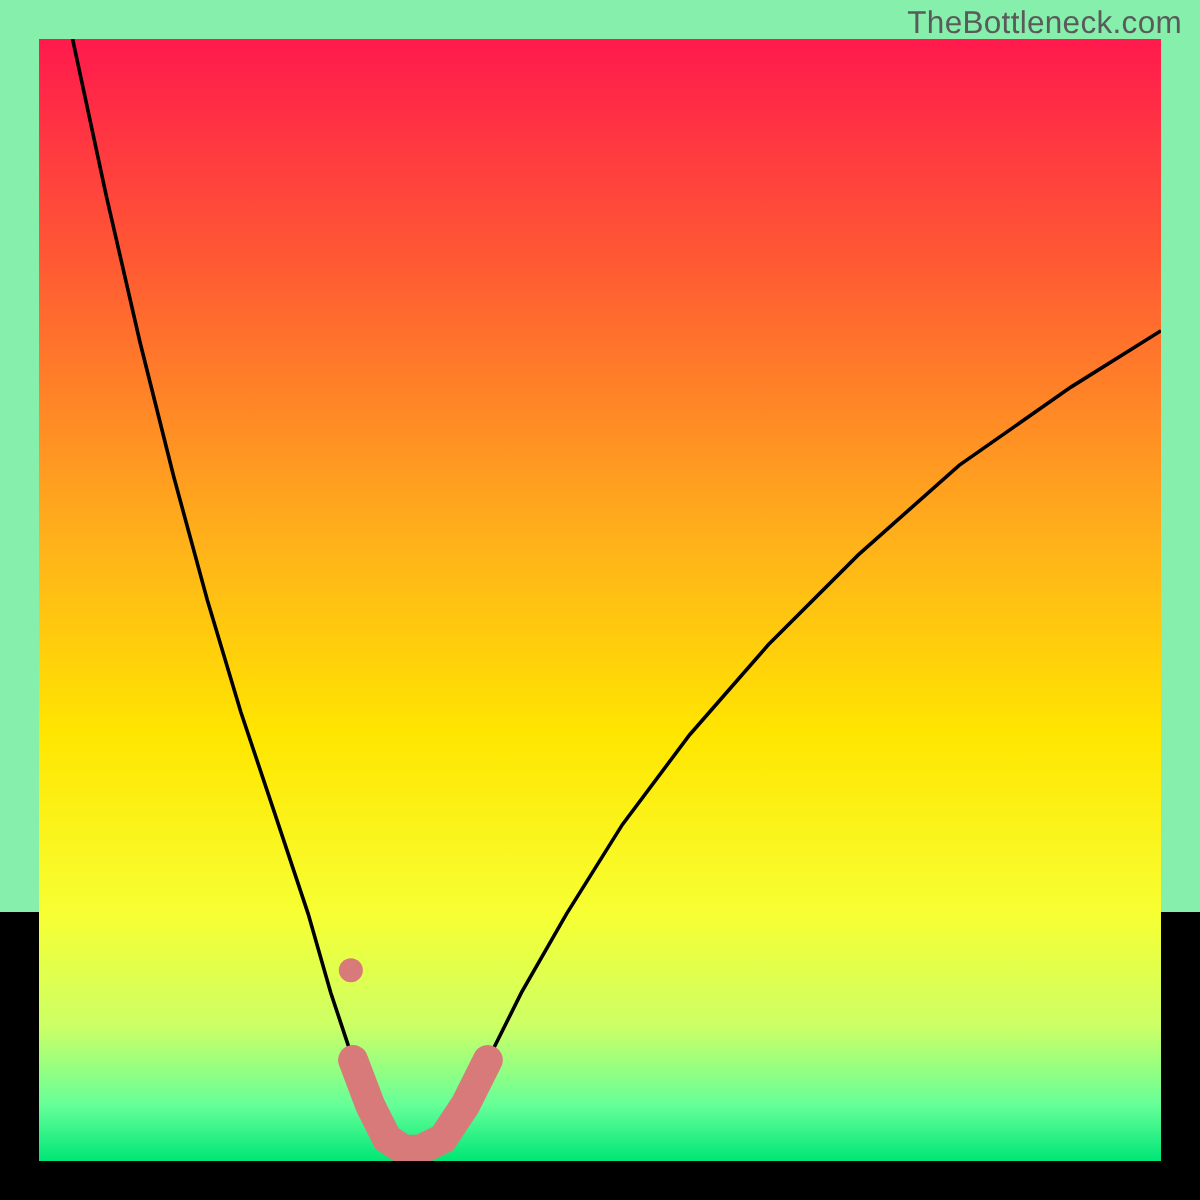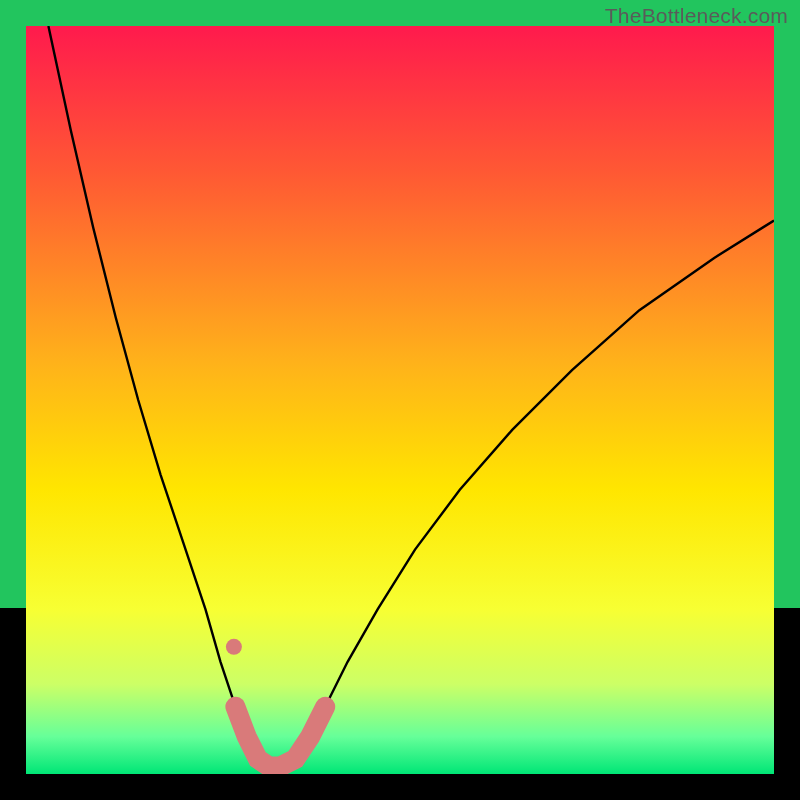--- a/index.html
+++ b/index.html
@@ -10,21 +10,21 @@
     background: #000;
     position: relative;
     font-family: Arial, Helvetica, sans-serif;
   }
   .frame {
     position: absolute;
     top: 0;
     left: 0;
     width: 800px;
     height: 608px;
-    background: #22c55e;
+    background: #86efac;
   }
   .plot-area {
     position: absolute;
     top: 26px;
     left: 26px;
     width: 748px;
     height: 748px;
     overflow: hidden;
   }
   .gradient {

